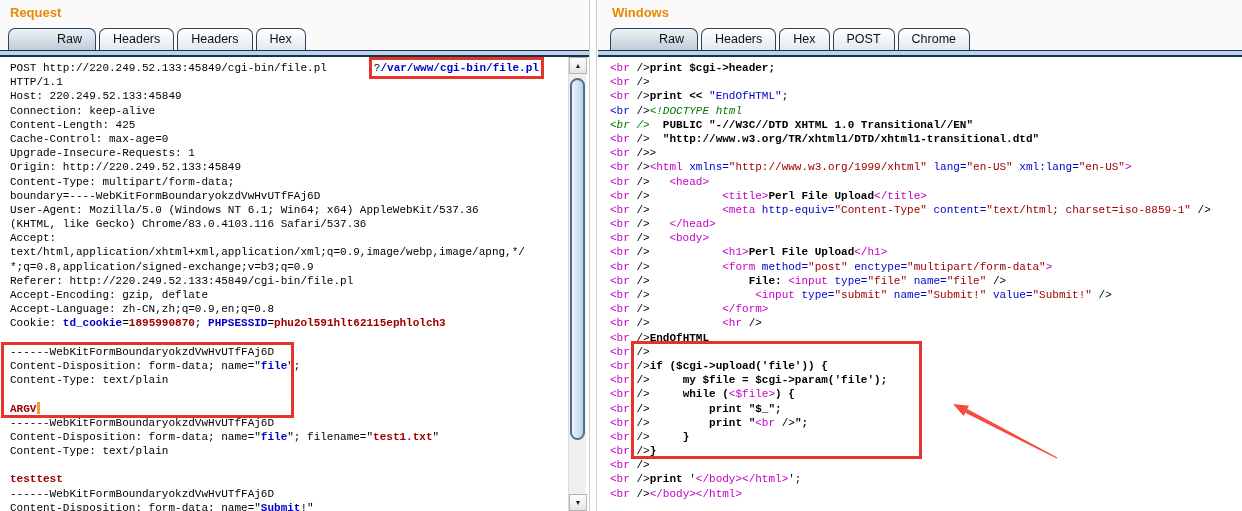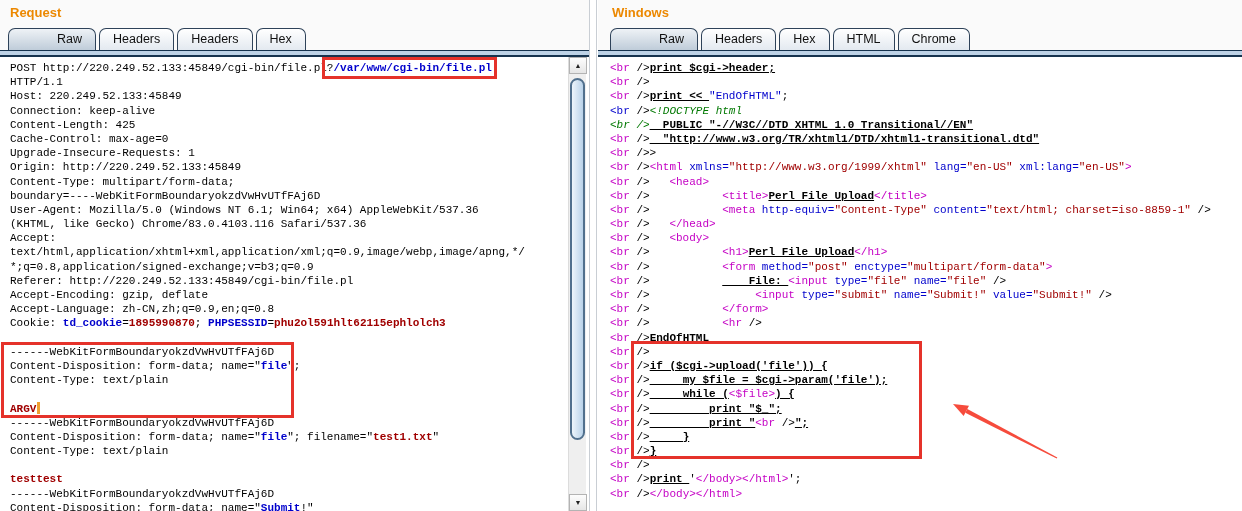--- a/index.html
+++ b/index.html
@@ -24,28 +24,28 @@
     border-top:1px solid var(--band-border); border-bottom:2px solid var(--band-border);
   }
   .code {
     position:absolute; top:57px; left:0; right:0; bottom:0; background:#fff;
     font-family:"Liberation Mono","DejaVu Sans Mono",monospace;
     font-size:11px; line-height:14.2px; white-space:pre; padding:4px 0 0 10px;
   }
   #response-panel .code { padding-left:12px; }
   .line { height:14.2px; }
   .k  { color:#000; }
-  .kb { color:#000; font-weight:bold;text-decoration:underline; }
+  .kb { color:#000; font-weight:bold; }
   .m  { color:var(--magenta); }
   .b  { color:var(--blue); }
   .bb { color:var(--blue); font-weight:bold; }
   .r  { color:var(--dred); }
   .rb { color:var(--dred); font-weight:bold; }
   .g  { color:var(--green); font-style:italic; }
-  .inline-redbox { outline:3px solid var(--ann-red); outline-offset:2px; }
+  .inline-redbox { outline:3px solid var(--ann-red); outline-offset:2px;margin-left:47px; }
   .cursor { display:inline-block; width:3px; height:12px; background:var(--cursor-orange); vertical-align:-2px; margin-left:1px; }
   .overlay-box { position:absolute; border:3px solid var(--ann-red); pointer-events:none; }
   #arrow-svg { position:absolute; left:0; top:0; width:1242px; height:511px; pointer-events:none; }
   
   .scrollbar { position:absolute; left:568px; top:57px; bottom:0; width:18px; background:#efefef; border-left:1px solid #dcdcdc; }
   .sb-btn {
     position:absolute; left:0; width:18px; height:17px; background:linear-gradient(#fdfdfd,#e6e6e6);
     border:1px solid #b3b3b3; font-size:7px; color:#222; text-align:center; line-height:15px;
   }
   .sb-btn.up { top:0; }
@@ -80,21 +80,21 @@
 
 <div class="divider" style="left:596px"></div>
 
 <div class="panel" id="response-panel" style="left:598px; right:0;">
   <div class="panel-header">
     <div class="panel-title" style="left:14px">Windows</div>
     <div class="tabs" style="left:12px">
         <div class="tab selected">Raw</div>
         <div class="tab">Headers</div>
         <div class="tab">Hex</div>
-        <div class="tab">HTML</div>
+        <div class="tab">POST</div>
         <div class="tab">Chrome</div>
       </div>
     <div class="band"></div>
   </div>
   <div class="code"><div class="line"><span class="m">&lt;br</span><span class="k"> /&gt;</span><span class="kb">print $cgi-&gt;header;</span></div><div class="line"><span class="m">&lt;br</span><span class="k"> /&gt;</span></div><div class="line"><span class="m">&lt;br</span><span class="k"> /&gt;</span><span class="kb">print &lt;&lt; </span><span class="b">"EndOfHTML"</span><span class="k">;</span></div><div class="line"><span class="b">&lt;br</span><span class="k"> /&gt;</span><span class="g">&lt;!DOCTYPE html</span></div><div class="line"><span class="g">&lt;br /&gt;</span><span class="kb">  PUBLIC "-//W3C//DTD XHTML 1.0 Transitional//EN"</span></div><div class="line"><span class="m">&lt;br</span><span class="k"> /&gt;</span><span class="kb">  "http://www.w3.org/TR/xhtml1/DTD/xhtml1-transitional.dtd"</span></div><div class="line"><span class="m">&lt;br</span><span class="k"> /&gt;&gt;</span></div><div class="line"><span class="m">&lt;br</span><span class="k"> /&gt;</span><span class="m">&lt;html</span><span class="b"> xmlns=</span><span class="r">"http://www.w3.org/1999/xhtml"</span><span class="b"> lang=</span><span class="r">"en-US"</span><span class="b"> xml:lang=</span><span class="r">"en-US"</span><span class="m">&gt;</span></div><div class="line"><span class="m">&lt;br</span><span class="k"> /&gt;   </span><span class="m">&lt;head&gt;</span></div><div class="line"><span class="m">&lt;br</span><span class="k"> /&gt;           </span><span class="m">&lt;title&gt;</span><span class="kb">Perl File Upload</span><span class="m">&lt;/title&gt;</span></div><div class="line"><span class="m">&lt;br</span><span class="k"> /&gt;           </span><span class="m">&lt;meta</span><span class="b"> http-equiv=</span><span class="r">"Content-Type"</span><span class="b"> content=</span><span class="r">"text/html; charset=iso-8859-1"</span><span class="k"> /&gt;</span></div><div class="line"><span class="m">&lt;br</span><span class="k"> /&gt;   </span><span class="m">&lt;/head&gt;</span></div><div class="line"><span class="m">&lt;br</span><span class="k"> /&gt;   </span><span class="m">&lt;body&gt;</span></div><div class="line"><span class="m">&lt;br</span><span class="k"> /&gt;           </span><span class="m">&lt;h1&gt;</span><span class="kb">Perl File Upload</span><span class="m">&lt;/h1&gt;</span></div><div class="line"><span class="m">&lt;br</span><span class="k"> /&gt;           </span><span class="m">&lt;form</span><span class="b"> method=</span><span class="r">"post"</span><span class="b"> enctype=</span><span class="r">"multipart/form-data"</span><span class="m">&gt;</span></div><div class="line"><span class="m">&lt;br</span><span class="k"> /&gt;           </span><span class="kb">    File: </span><span class="m">&lt;input</span><span class="b"> type=</span><span class="r">"file"</span><span class="b"> name=</span><span class="r">"file"</span><span class="k"> /&gt;</span></div><div class="line"><span class="m">&lt;br</span><span class="k"> /&gt;                </span><span class="m">&lt;input</span><span class="b"> type=</span><span class="r">"submit"</span><span class="b"> name=</span><span class="r">"Submit!"</span><span class="b"> value=</span><span class="r">"Submit!"</span><span class="k"> /&gt;</span></div><div class="line"><span class="m">&lt;br</span><span class="k"> /&gt;           </span><span class="m">&lt;/form&gt;</span></div><div class="line"><span class="m">&lt;br</span><span class="k"> /&gt;           </span><span class="m">&lt;hr</span><span class="k"> /&gt;</span></div><div class="line"><span class="m">&lt;br</span><span class="k"> /&gt;</span><span class="kb">EndOfHTML</span></div><div class="line"><span class="m">&lt;br</span><span class="k"> /&gt;</span></div><div class="line"><span class="m">&lt;br</span><span class="k"> /&gt;</span><span class="kb">if ($cgi-&gt;upload('file')) {</span></div><div class="line"><span class="m">&lt;br</span><span class="k"> /&gt;</span><span class="kb">     my $file = $cgi-&gt;param('file');</span></div><div class="line"><span class="m">&lt;br</span><span class="k"> /&gt;</span><span class="kb">     while (</span><span class="m">&lt;$file&gt;</span><span class="kb">) {</span></div><div class="line"><span class="m">&lt;br</span><span class="k"> /&gt;</span><span class="kb">         print "$_";</span></div><div class="line"><span class="m">&lt;br</span><span class="k"> /&gt;</span><span class="kb">         print "</span><span class="m">&lt;br</span><span class="k"> /&gt;</span><span class="kb">";</span></div><div class="line"><span class="m">&lt;br</span><span class="k"> /&gt;</span><span class="kb">     }</span></div><div class="line"><span class="m">&lt;br</span><span class="k"> /&gt;</span><span class="kb">}</span></div><div class="line"><span class="m">&lt;br</span><span class="k"> /&gt;</span></div><div class="line"><span class="m">&lt;br</span><span class="k"> /&gt;</span><span class="kb">print </span><span class="k">'</span><span class="m">&lt;/body&gt;&lt;/html&gt;</span><span class="k">';</span></div><div class="line"><span class="m">&lt;br</span><span class="k"> /&gt;</span><span class="m">&lt;/body&gt;&lt;/html&gt;</span></div></div>
 </div>
 
 <div class="overlay-box" id="box-request" style="left: 1px; top: 342px; width: 293px; height: 76px;"></div>
 <div class="overlay-box" id="box-response" style="left: 631px; top: 341px; width: 291px; height: 118px;"></div>
 <svg id="arrow-svg" viewBox="0 0 1242 511">

